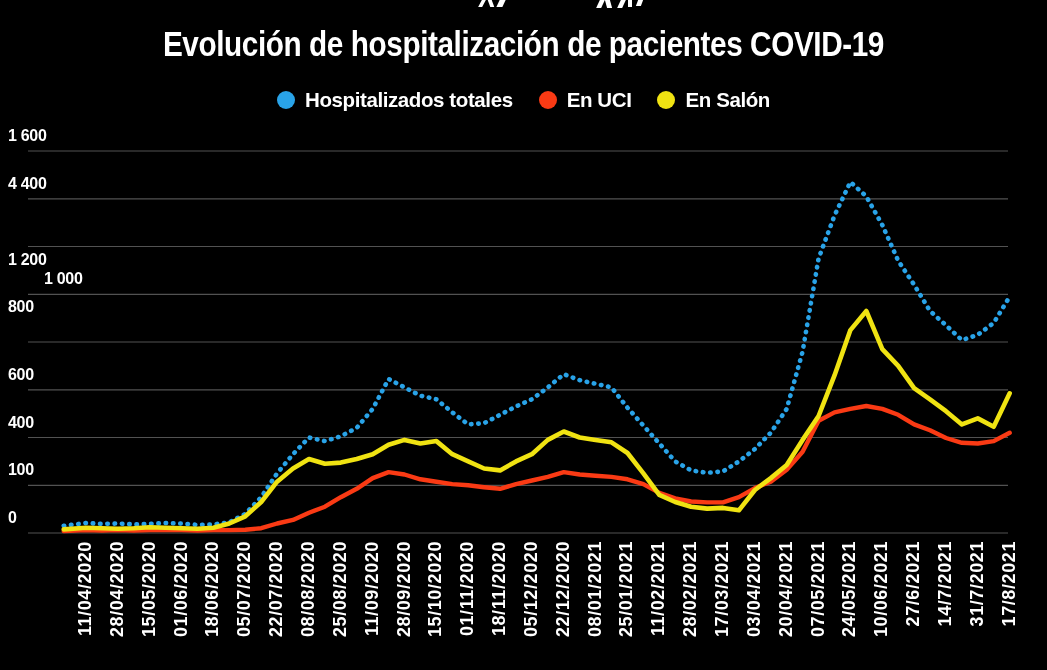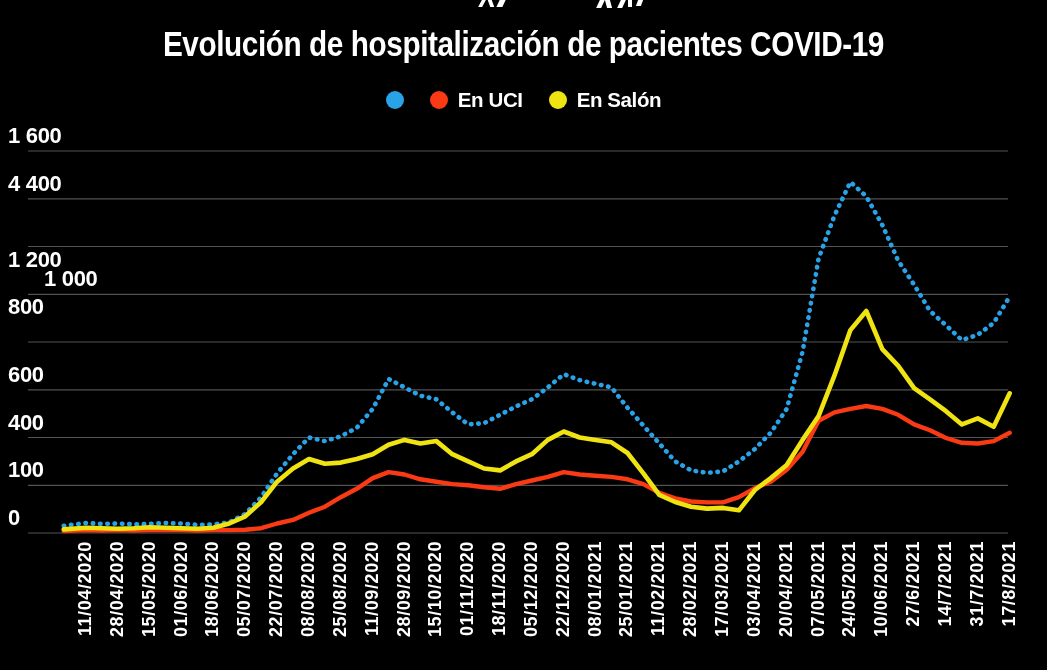--- a/index.html
+++ b/index.html
@@ -15,21 +15,21 @@
   }
   .legend{
     position:absolute;left:0;top:85px;width:1047px;height:30px;
     display:flex;justify-content:center;align-items:center;gap:26px;
   }
   .legend-item{display:flex;align-items:center;gap:10px;}
   .legend-dot{width:18px;height:18px;border-radius:50%;}
   .legend-label{color:#fff;font-size:20.5px;font-weight:700;letter-spacing:-0.4px;white-space:nowrap;}
   #chart-svg{position:absolute;left:0;top:0;width:1047px;height:670px;}
   .ylab{
-    position:absolute;left:8px;color:#fff;font-size:22px;font-weight:700;
+    position:absolute;left:8px;color:#fff;font-size:16px;font-weight:700;
     letter-spacing:-0.3px;white-space:nowrap;line-height:22px;
   }
   .xlab{
     position:absolute;top:665px;width:124px;height:20px;line-height:20px;
     transform:rotate(-90deg);transform-origin:0 0;text-align:right;
     color:#fff;font-size:18px;font-weight:700;letter-spacing:0.6px;white-space:nowrap;
   }
 </style>
 </head>
 <body>
@@ -41,20 +41,21 @@
 <div class="frag" style="left:606px;width:5px;height:8px;transform:skewX(15deg);"></div>
 <div class="frag" style="left:619px;width:5px;height:8px;transform:skewX(-25deg);"></div>
 <div class="frag" style="left:628px;width:4px;height:7px;"></div>
 <div class="frag" style="left:637px;width:5px;height:6px;transform:skewX(-20deg);"></div>
 
 <div class="chart-title">Evolución de hospitalización de pacientes COVID-19</div>
 
 <div class="legend">
   <div class="legend-item">
     <span class="legend-dot" style="background: rgb(41, 163, 232);"></span>
+    <span class="legend-label">Hospitalizados totales</span>
   </div>
   <div class="legend-item">
     <span class="legend-dot" style="background: rgb(250, 58, 20);"></span>
     <span class="legend-label">En UCI</span>
   </div>
   <div class="legend-item">
     <span class="legend-dot" style="background: rgb(240, 227, 18);"></span>
     <span class="legend-label">En Salón</span>
   </div>
 </div>

